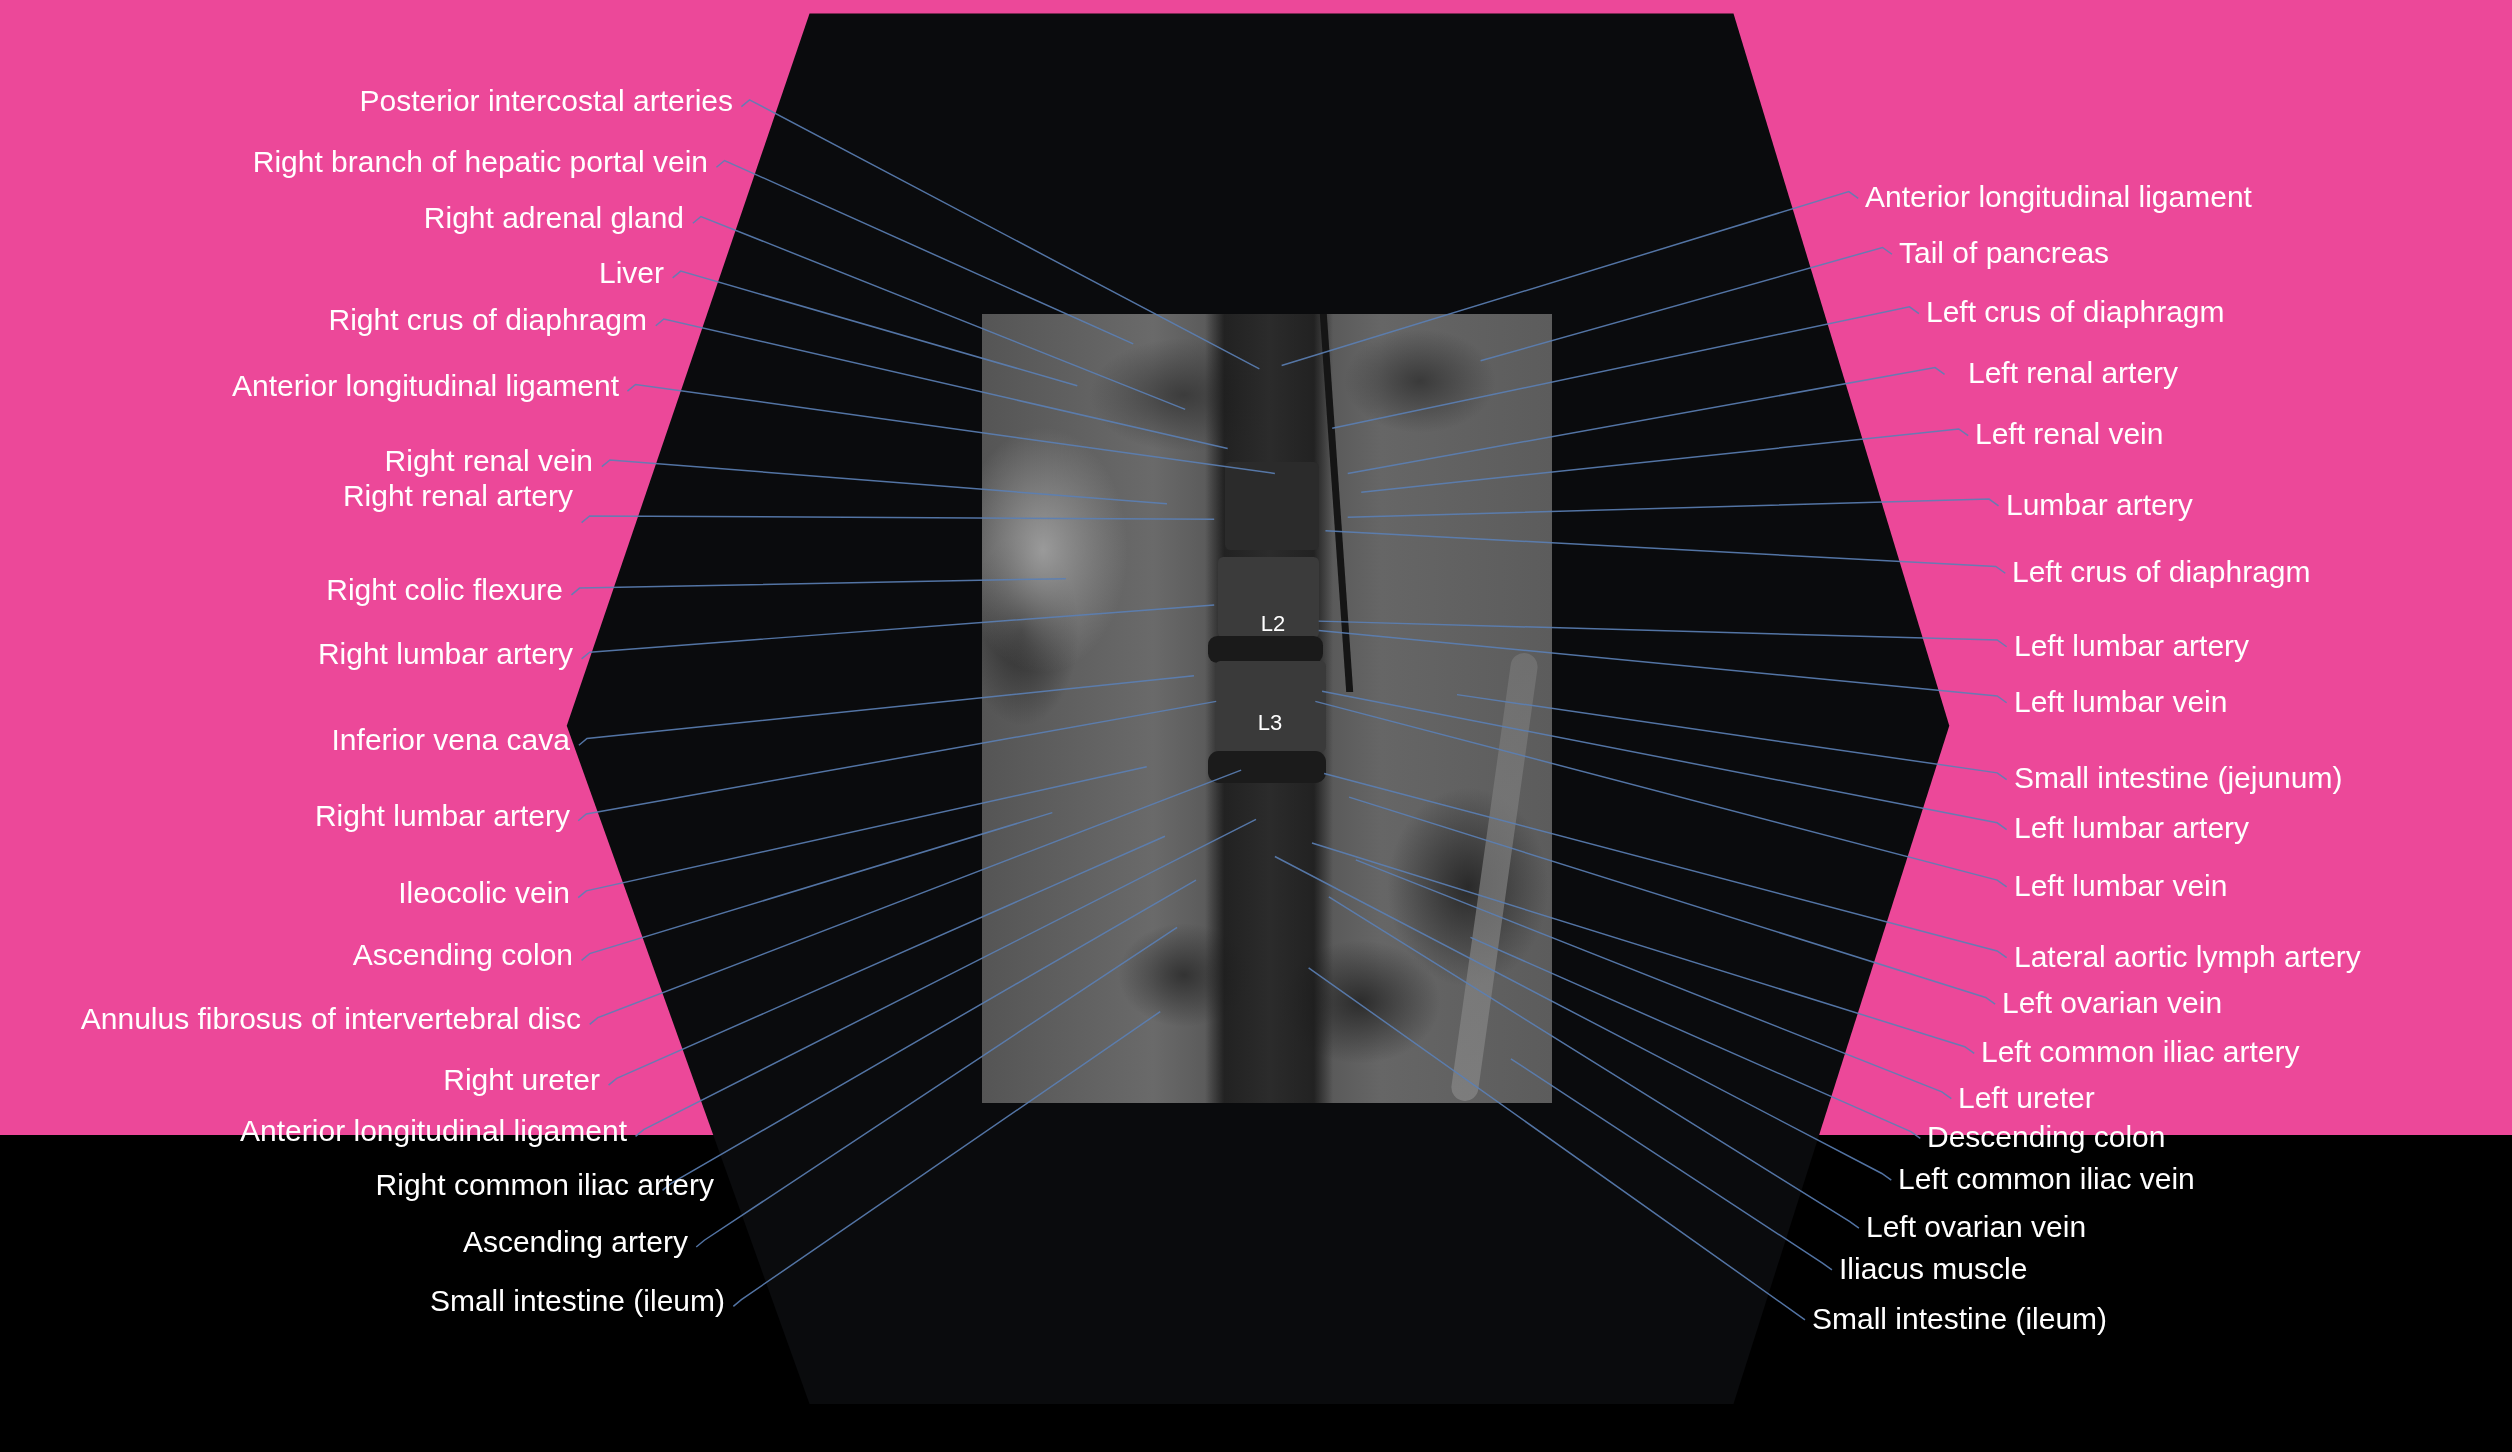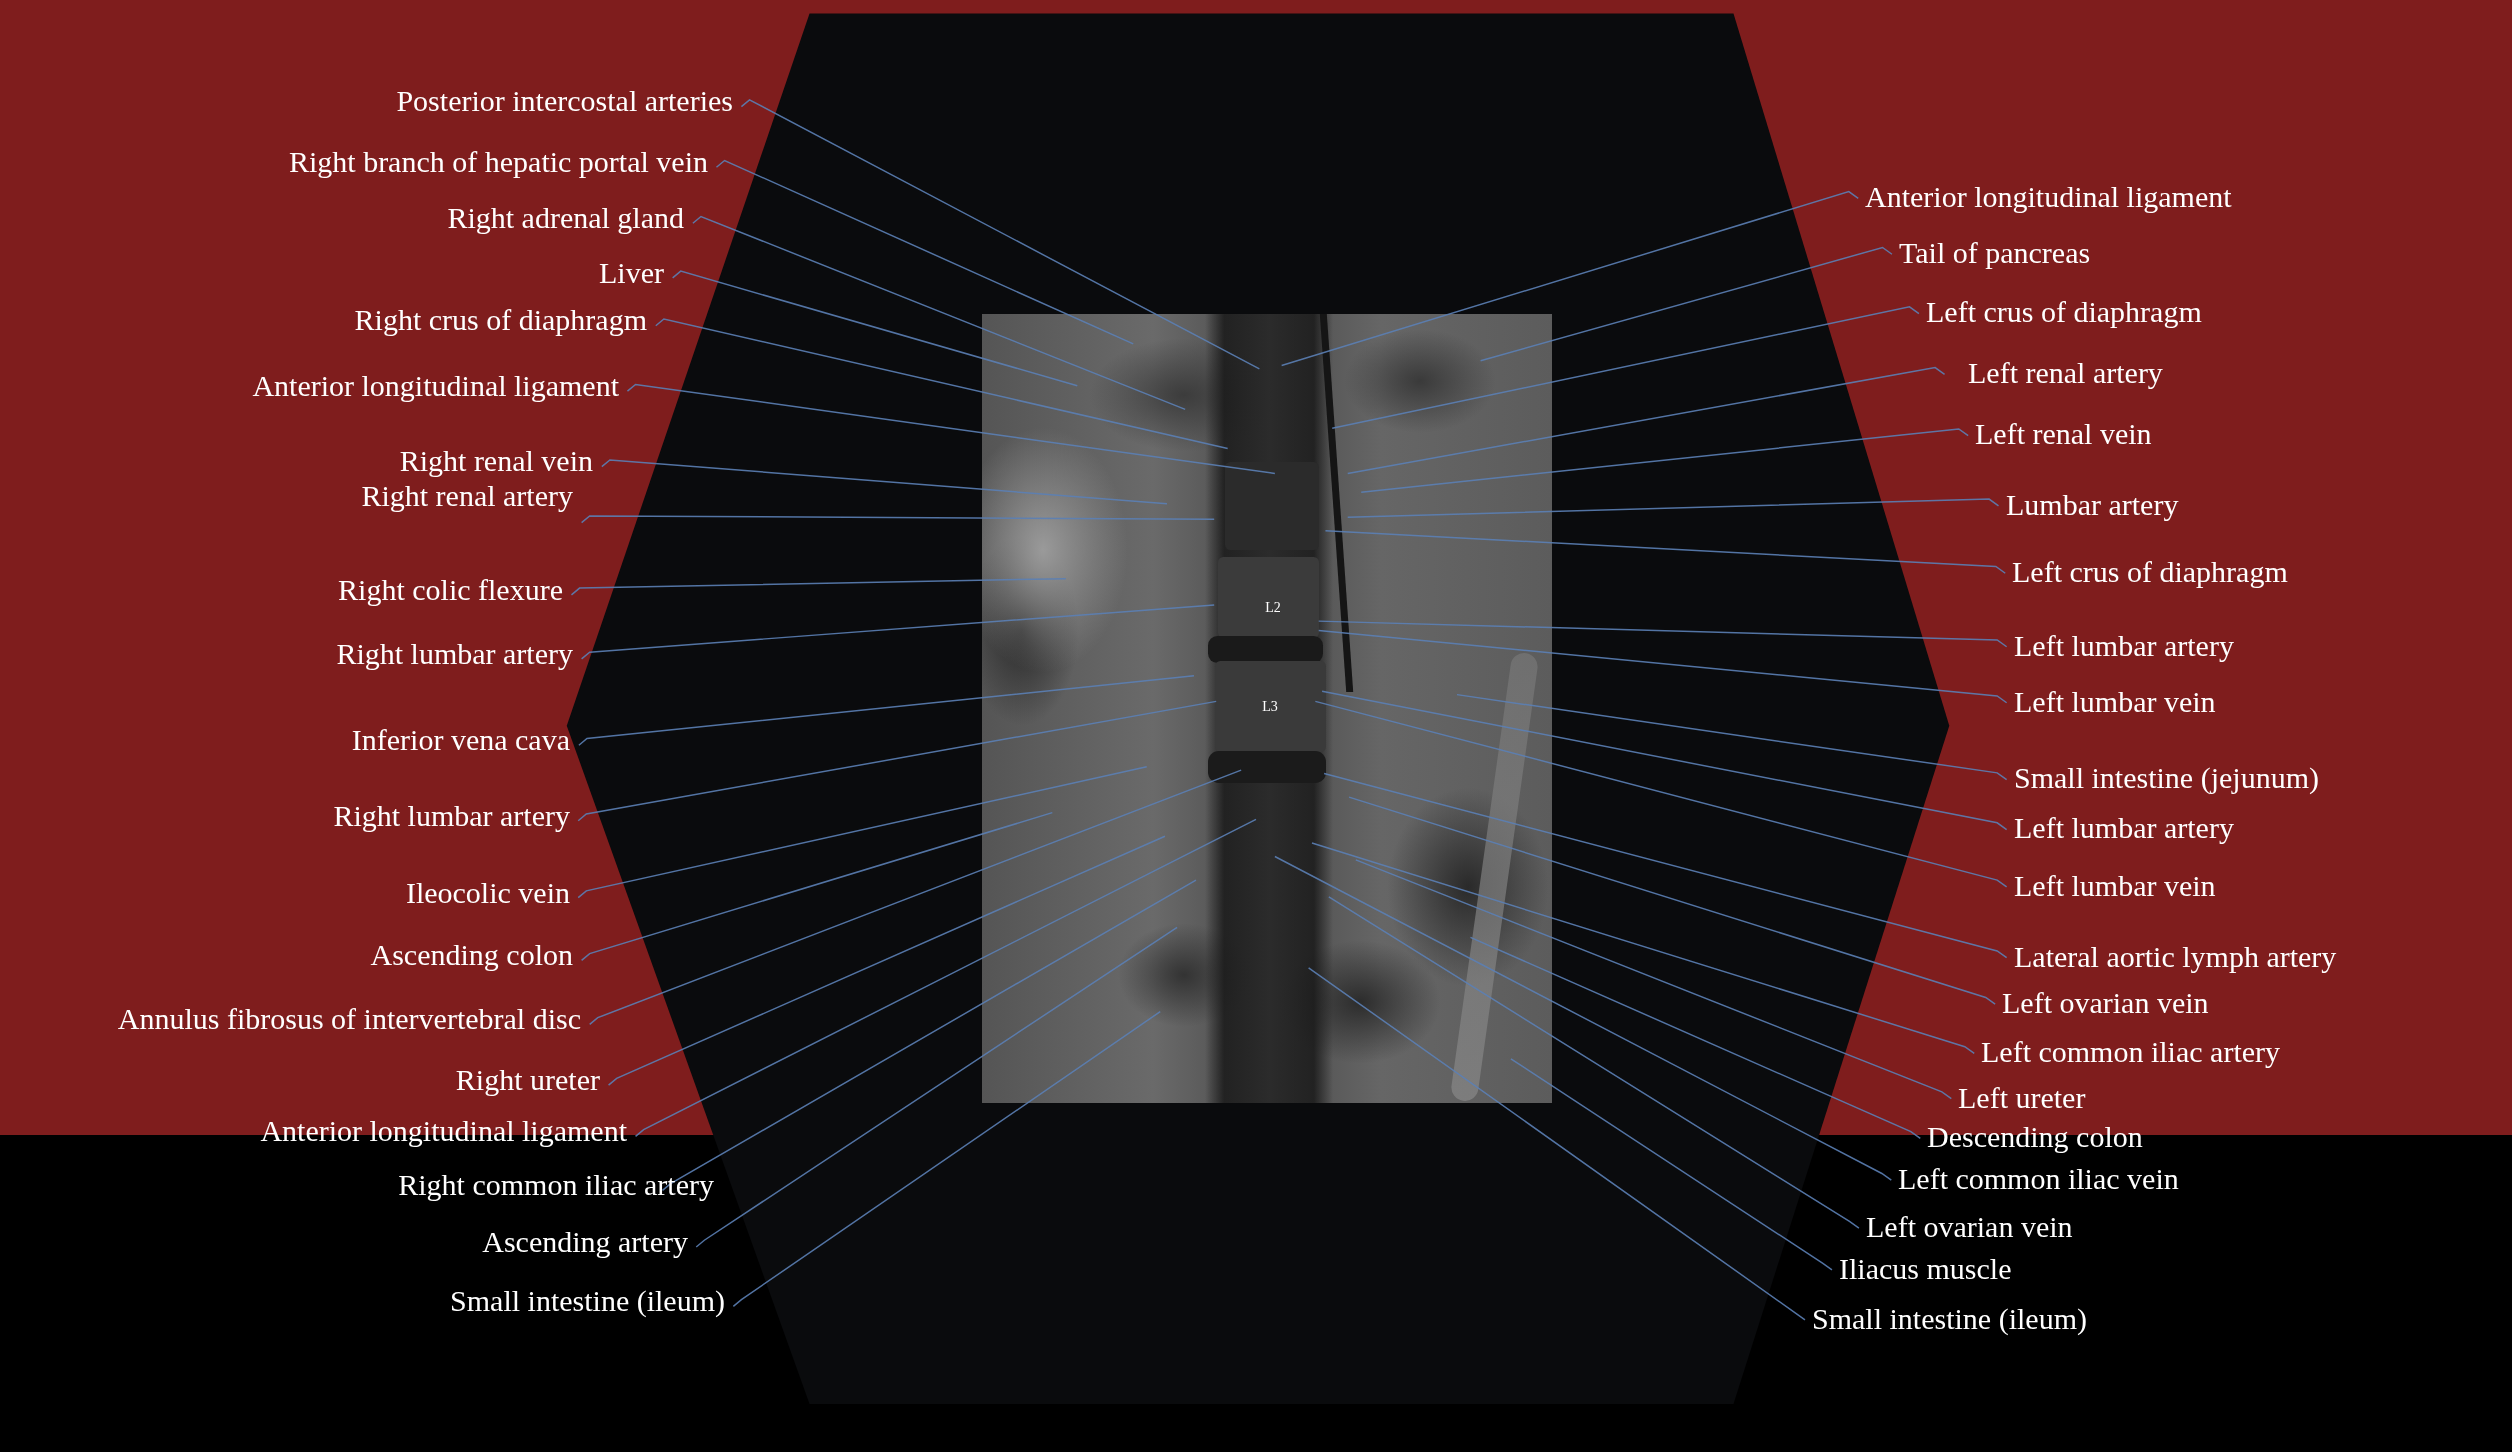--- a/index.html
+++ b/index.html
@@ -1,27 +1,27 @@
 <!DOCTYPE html>
 <html style="font-size:10.8px"><head>
 <meta charset="utf-8">
 <style>
   html, body { margin:0; padding:0; background:#000; }
   body { width:2512px; height:1452px; position:relative; overflow:hidden;
          font-family:"Liberation Sans", sans-serif; }
-  #stage { position:absolute; left:0; top:0; width:2512px; height:1135px; background:#7f1d1d;font-family:Liberation Serif, serif; }
+  #stage { position:absolute; left:0; top:0; width:2512px; height:1135px; background:#ec4899; }
   #octagon { position:absolute; left:0; top:0; width:2512px; height:1452px; }
   #mri { position:absolute; left:982px; top:314px; width:570px; height:789px; overflow:hidden;
          background:#5a5a5a; }
   .mri-layer { position:absolute; }
   #lines { position:absolute; left:0; top:0; width:2512px; height:1452px; pointer-events:none; }
   .label { position:absolute; color:#fff; font-size:30px; line-height:34px; white-space:nowrap;
            transform:translateY(-50%); }
   .label.left { text-align:right; }
-  .vert-label { position:absolute; color:#fff; font-size:14px; transform:translate(-50%,-50%); }
+  .vert-label { position:absolute; color:#fff; font-size:22px; transform:translate(-50%,-50%);margin-top:16px; }
 </style>
 </head>
 <body>
 
 <div id="stage">
   <svg id="octagon" viewBox="0 0 3724 2153">
     <polygon points="1200,20 2570,20 2890,1076 2570,2082 1200,2082 840,1076" fill="#0a0b0d"></polygon>
   </svg>
 
   <div id="mri">

